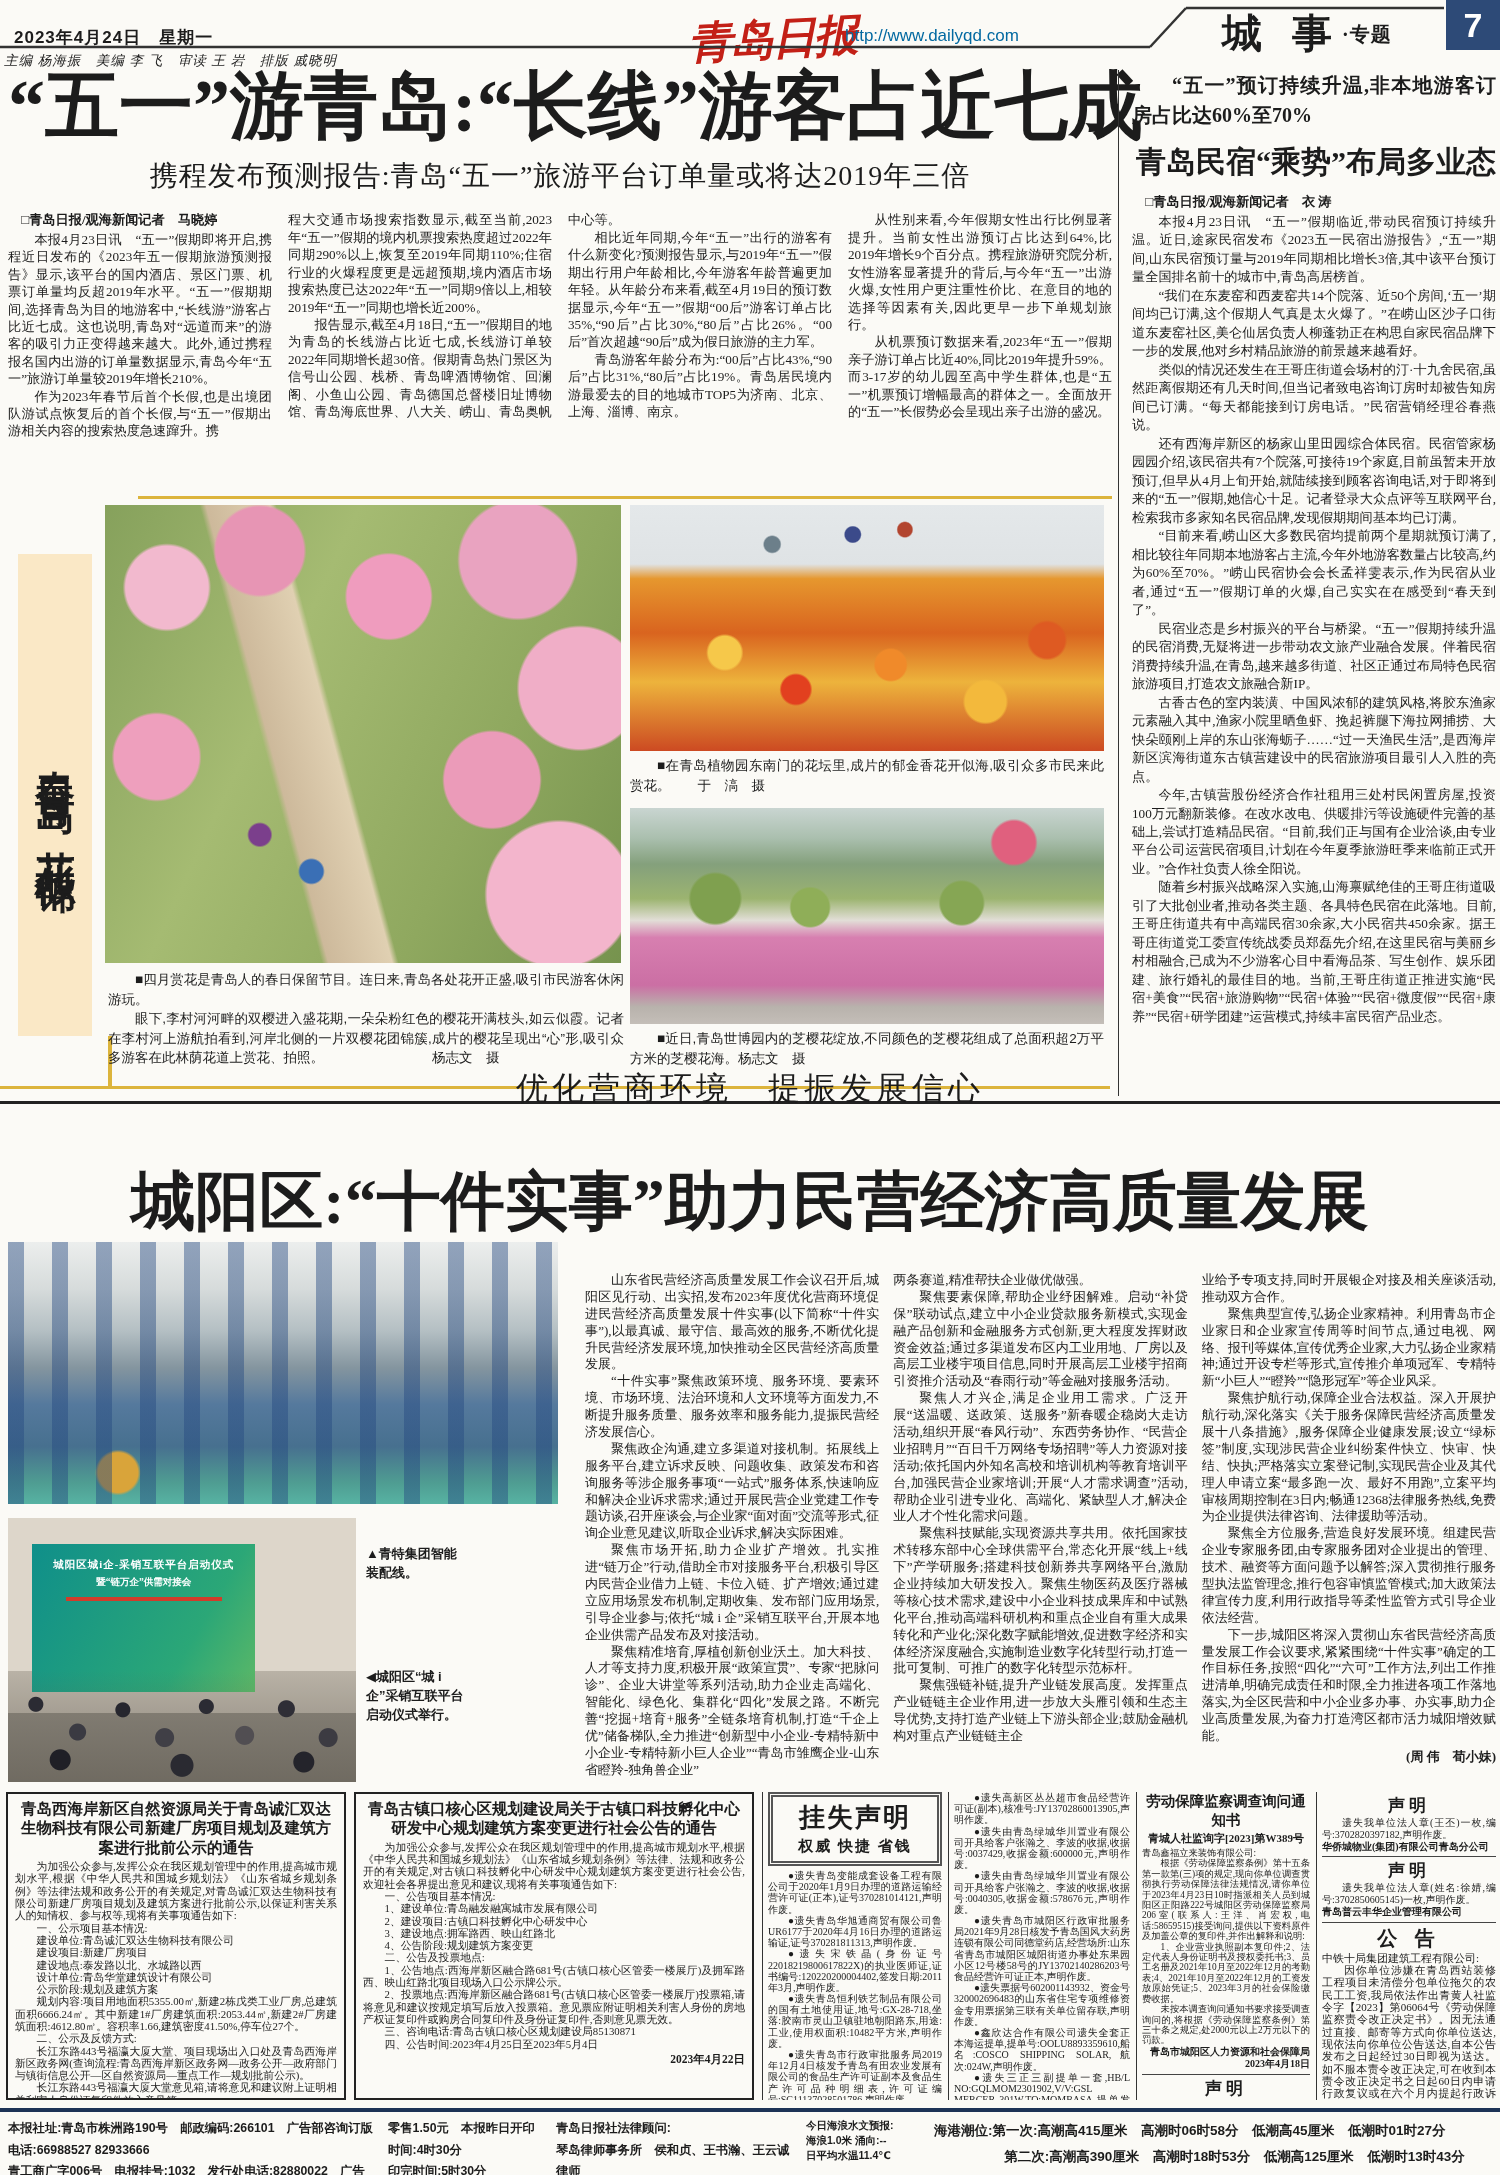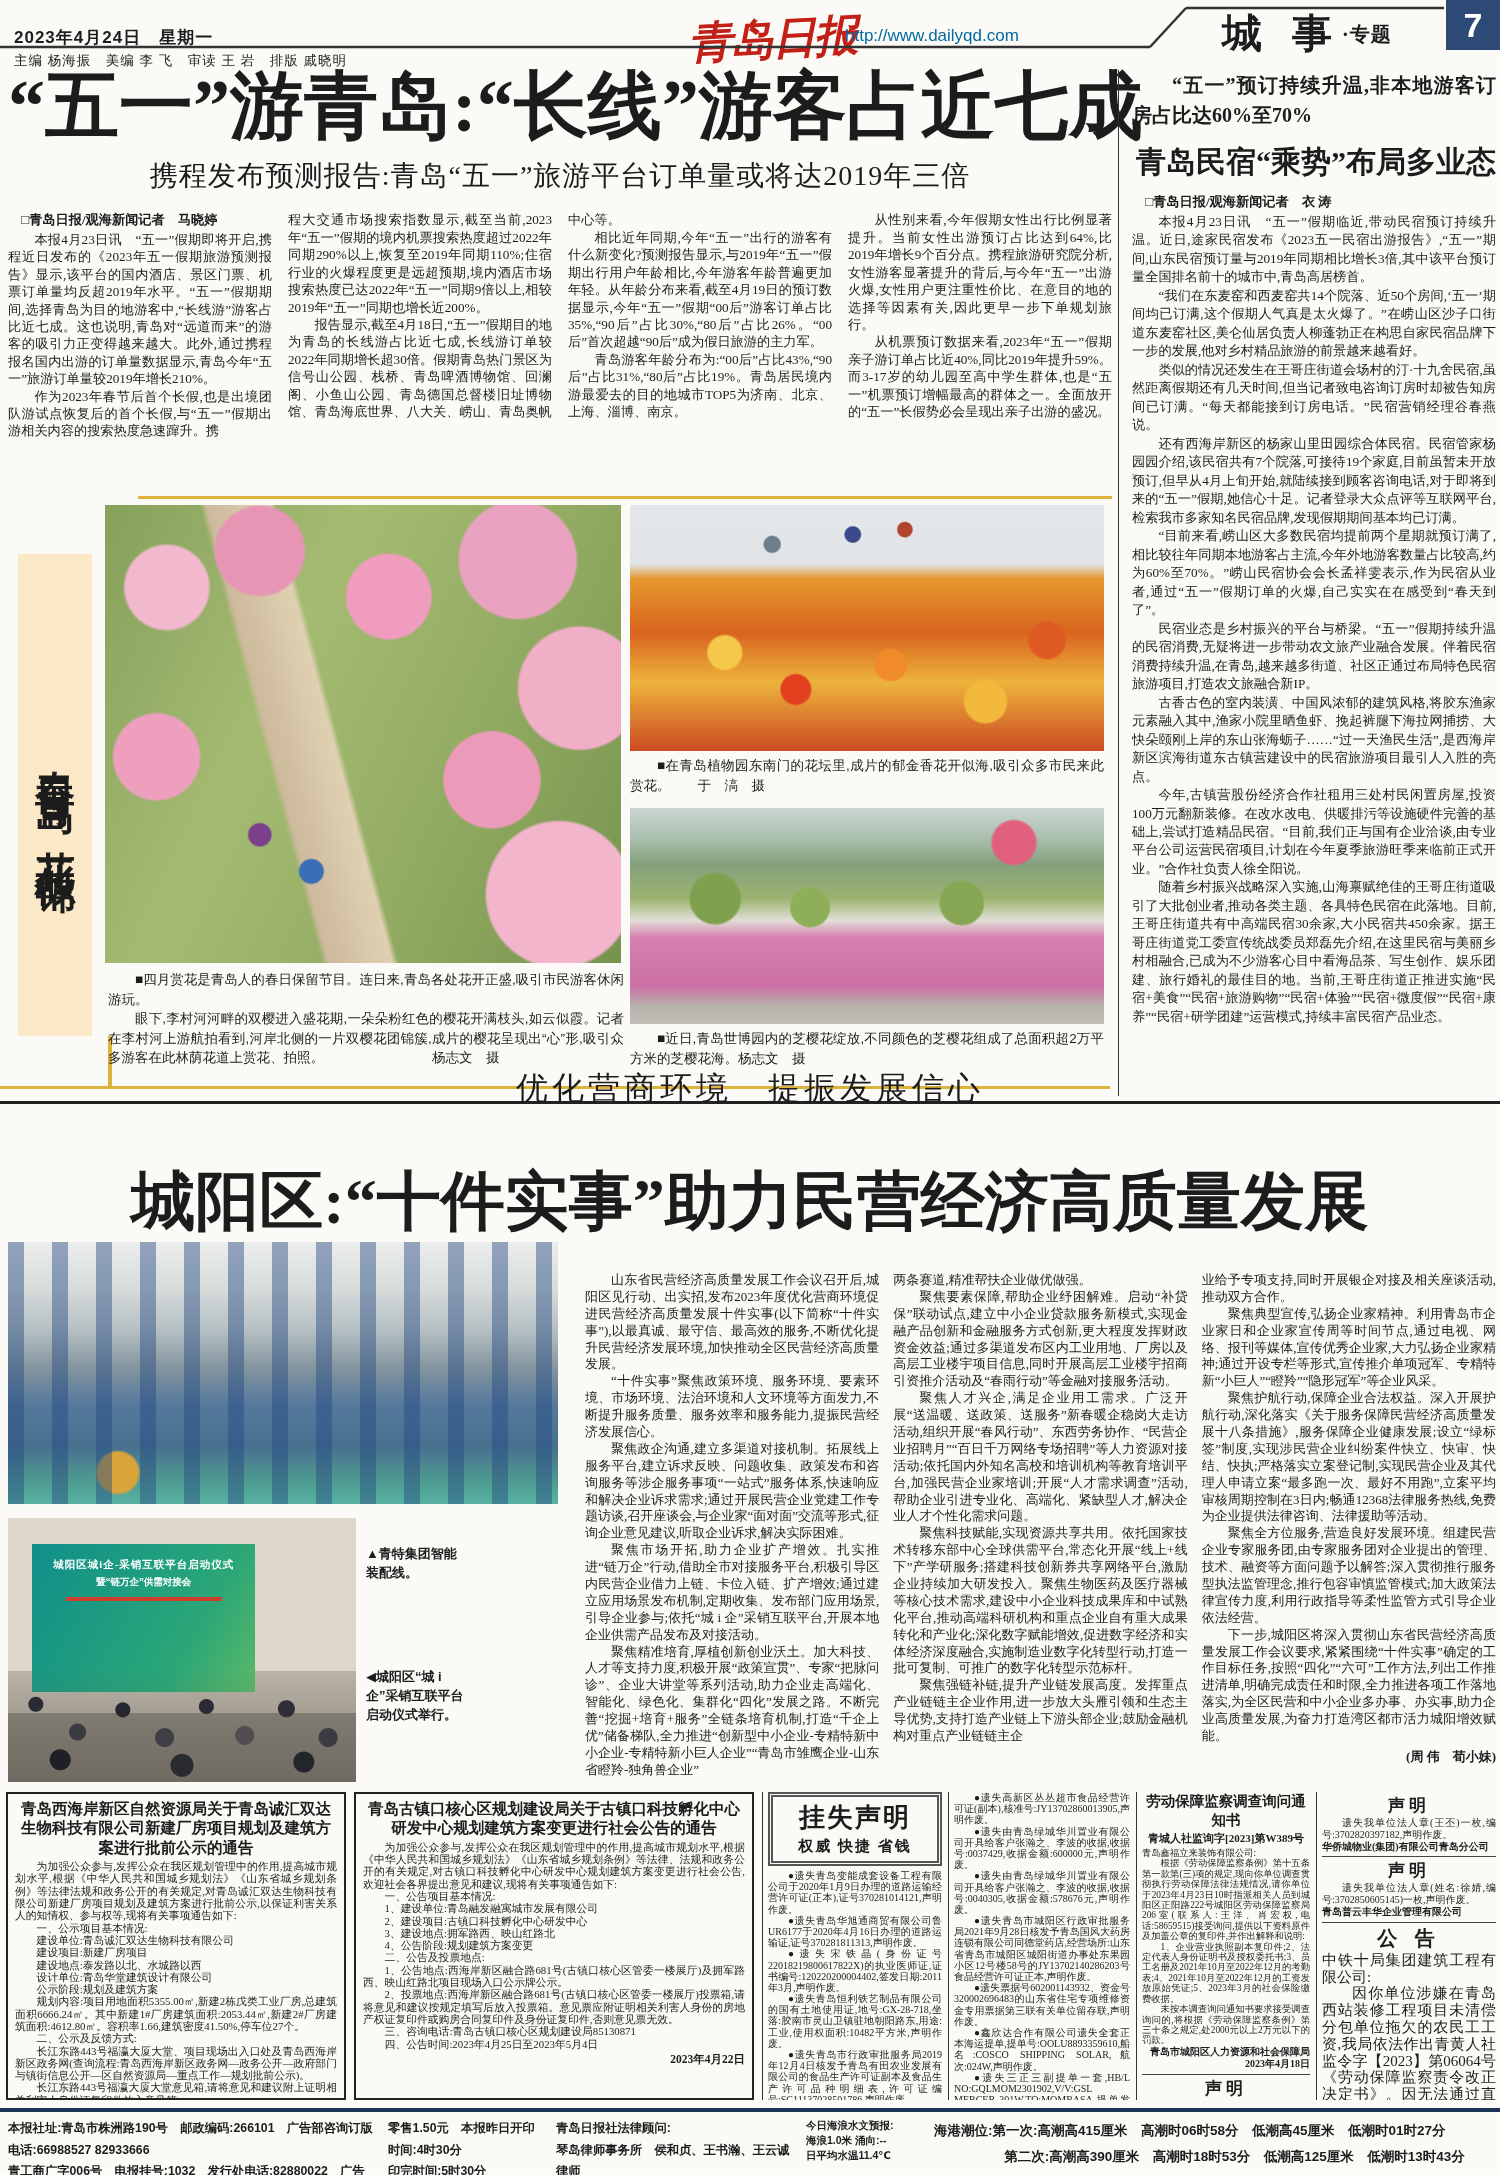--- a/index.html
+++ b/index.html
@@ -6,21 +6,21 @@
   html,body { width:1500px; height:2175px; }
   body { position:relative; background:#fbfaf6; color:#1c1c1c; overflow:hidden;
          font-family:"Liberation Serif","DejaVu Serif",serif; }
   .abs { position:absolute; }
   .sans { font-family:"Liberation Sans","DejaVu Sans",sans-serif; }
   p { text-indent:2em; text-align:justify; }
   .noindent { text-indent:0; }
 
   
   #hdr-date { left:14px; top:26px; font-size:17px; font-weight:bold; letter-spacing:1px; }
-  #hdr-staff { left:14px; top:52px; font-size:13.5px; letter-spacing:1px; }
+  #hdr-staff { left:4px; top:52px; font-size:13.5px; letter-spacing:1px;font-style:italic; }
   #masthead { left:688px; top:10px; font-size:44px; font-weight:bold; font-style:italic;
               color:#c32017; letter-spacing:-2px; transform:rotate(-3deg); }
   #hdr-url { left:845px; top:26px; font-size:17px; color:#0369a1; }
   #hdr-section { left:1222px; top:6px; font-size:40px; font-weight:bold; letter-spacing:10px; }
   #hdr-section-sub { font-size:20px; letter-spacing:1px; vertical-align:6px; }
   #page-num { left:1446px; top:0; width:54px; height:50px; background:#2d4a77; color:#fff;
               font-size:34px; font-weight:bold; text-align:center; line-height:50px; }
   #hdr-lines { left:0; top:0; width:1500px; height:70px; pointer-events:none; }
 
   
@@ -153,21 +153,21 @@
   .org-line { font-weight:bold; text-align:right; font-size:10px; line-height:1.2; }
   .sm-block { border-top:1px solid #444; margin-top:4px; padding-top:2px; }
   .sm-title { font-size:17px; font-weight:bold; text-align:center; letter-spacing:4px;
               font-family:"Liberation Sans","DejaVu Sans",sans-serif; }
   .sm-body p { font-size:10px; line-height:1.18; }
   .sm-org { font-weight:bold; }
   #panel6 { left:1322px; top:1792px; width:174px; height:308px; }
   #panel6 .sm-block:first-child { border-top:none; margin-top:0; }
   #gonggao-title { font-size:20px; font-weight:bold; text-align:center; letter-spacing:6px;
                    font-family:"Liberation Sans","DejaVu Sans",sans-serif; }
-  #gonggao .sm-body p { font-size:15px; line-height:1.12; }
+  #gonggao .sm-body p { font-size:11px; line-height:1.12; }
 
   
   #foot-rule { left:0; top:2108px; width:1500px; height:4px; background:#1d3356; }
   #footer { left:8px; top:2118px; width:1486px; display:flex; gap:12px; align-items:flex-start;
             font-family:"Liberation Sans","DejaVu Sans",sans-serif; font-weight:bold; }
   #footer .fcol { font-size:12.3px; line-height:1.75; }
   #f-left { width:368px; }
   #f-mid { width:156px; }
   #f-mid .r2 { text-align:left; }
   #f-law { width:238px; }

